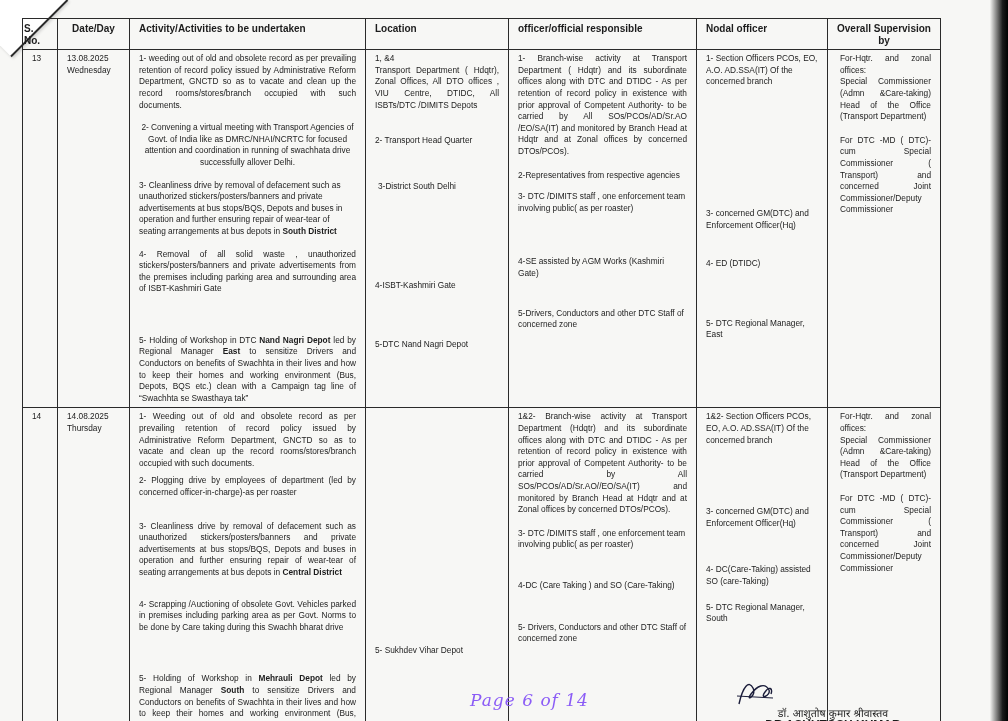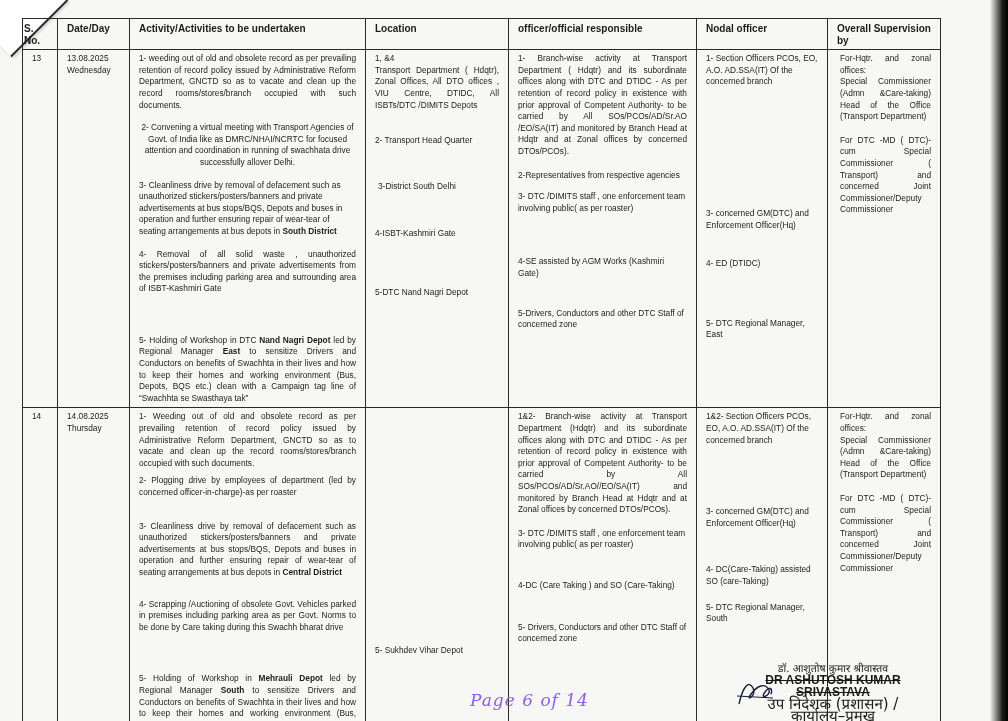--- a/index.html
+++ b/index.html
@@ -28,37 +28,37 @@
     border: 1.3px solid #2a2a2a;
     vertical-align: top;
     font-size: 8.3px;
     line-height: 11.6px;
     padding: 3px 9px;
   }
   table.sched th {
     font-weight: bold; font-size: 10px; text-align: left;
     height: 18px; padding-top: 4px;
   }
-  table.sched th.center { text-align: left; }
+  table.sched th.center { text-align: center; }
   .just { text-align: justify; }
   .item { margin: 0 0 11px 0; }
   .item.last { margin-bottom: 0; margin-top: 40px; }
   b { font-weight: bold; }
   .row13 td { height: 333px; }
   .row14 td { height: 303px; }
   .footer-page {
     position: absolute; left: 470px; top: 690px;
     font-family: "DejaVu Serif", serif; font-style: italic;
     font-size: 17px; color: #8b5cf6; letter-spacing: 1px;
   }
   .sig-block {
     position: absolute; left: 743px; top: 662px; width: 180px;
     text-align: center; font-size: 9px; line-height: 12px; color: #1a1a1a;
   }
-  .sig-block .hin { font-size: 10.5px; font-family: "DejaVu Sans", sans-serif; }
+  .sig-block .hin { font-size: 10.5px; font-family: "DejaVu Sans", sans-serif; margin-top: 45px; }
   .sig-block .eng { font-weight: bold; text-decoration: line-through; font-size: 12px; }
   .sig-scribble {
     position: absolute; left: 735px; top: 676px; width: 40px; height: 32px;
   }
 </style>
 </head>
 <body>
 
 <div class="page-fold"></div>
 <div class="right-shadow"></div>
@@ -101,21 +101,21 @@
         <div class="item">4- Removal of all solid waste , unauthorized stickers/posters/banners and private advertisements from the premises including parking area and surrounding area of ISBT-Kashmiri Gate</div>
         <div class="item last">
           <span>5- Holding of Workshop in DTC </span><b>Nand Nagri Depot</b><span> led by Regional Manager </span><b>East</b><span> to sensitize Drivers and Conductors on benefits of Swachhta in their lives and how to keep their homes and working environment (Bus, Depots, BQS etc.) clean with a Campaign tag line of “Swachhta se Swasthaya tak”</span>
         </div>
       </td>
       <td>
         <div>1, &amp;4</div>
         <div style="text-align:justify">Transport Department ( Hdqtr), Zonal Offices, All DTO offices , VIU Centre, DTIDC, All ISBTs/DTC /DIMITS Depots</div>
         <div style="margin-top:24px">2- Transport Head Quarter</div>
         <div style="margin-top:34px;padding-left:3px">3-District  South Delhi</div>
-        <div style="margin-top:36px">4-ISBT-Kashmiri Gate</div>
+        <div style="margin-top:88px">4-ISBT-Kashmiri Gate</div>
         <div style="margin-top:47px">5-DTC Nand Nagri Depot</div>
       </td>
       <td>
         <div class="just">1- Branch-wise activity at Transport Department ( Hdqtr) and its subordinate offices along with DTC and DTIDC - As per retention of record policy in existence with prior approval of Competent Authority- to be carried by All SOs/PCOs/AD/Sr.AO /EO/SA(IT) and monitored by Branch Head at Hdqtr and at Zonal offices by concerned DTOs/PCOs).</div>
         <div style="margin-top:12px">2-Representatives from respective agencies</div>
         <div style="margin-top:10px">3- DTC /DIMITS staff , one enforcement team involving public( as per roaster)</div>
         <div style="margin-top:42px">4-SE assisted by AGM Works (Kashmiri Gate)</div>
         <div style="margin-top:28px">5-Drivers, Conductors and other DTC Staff of concerned zone</div>
       </td>
       <td>

